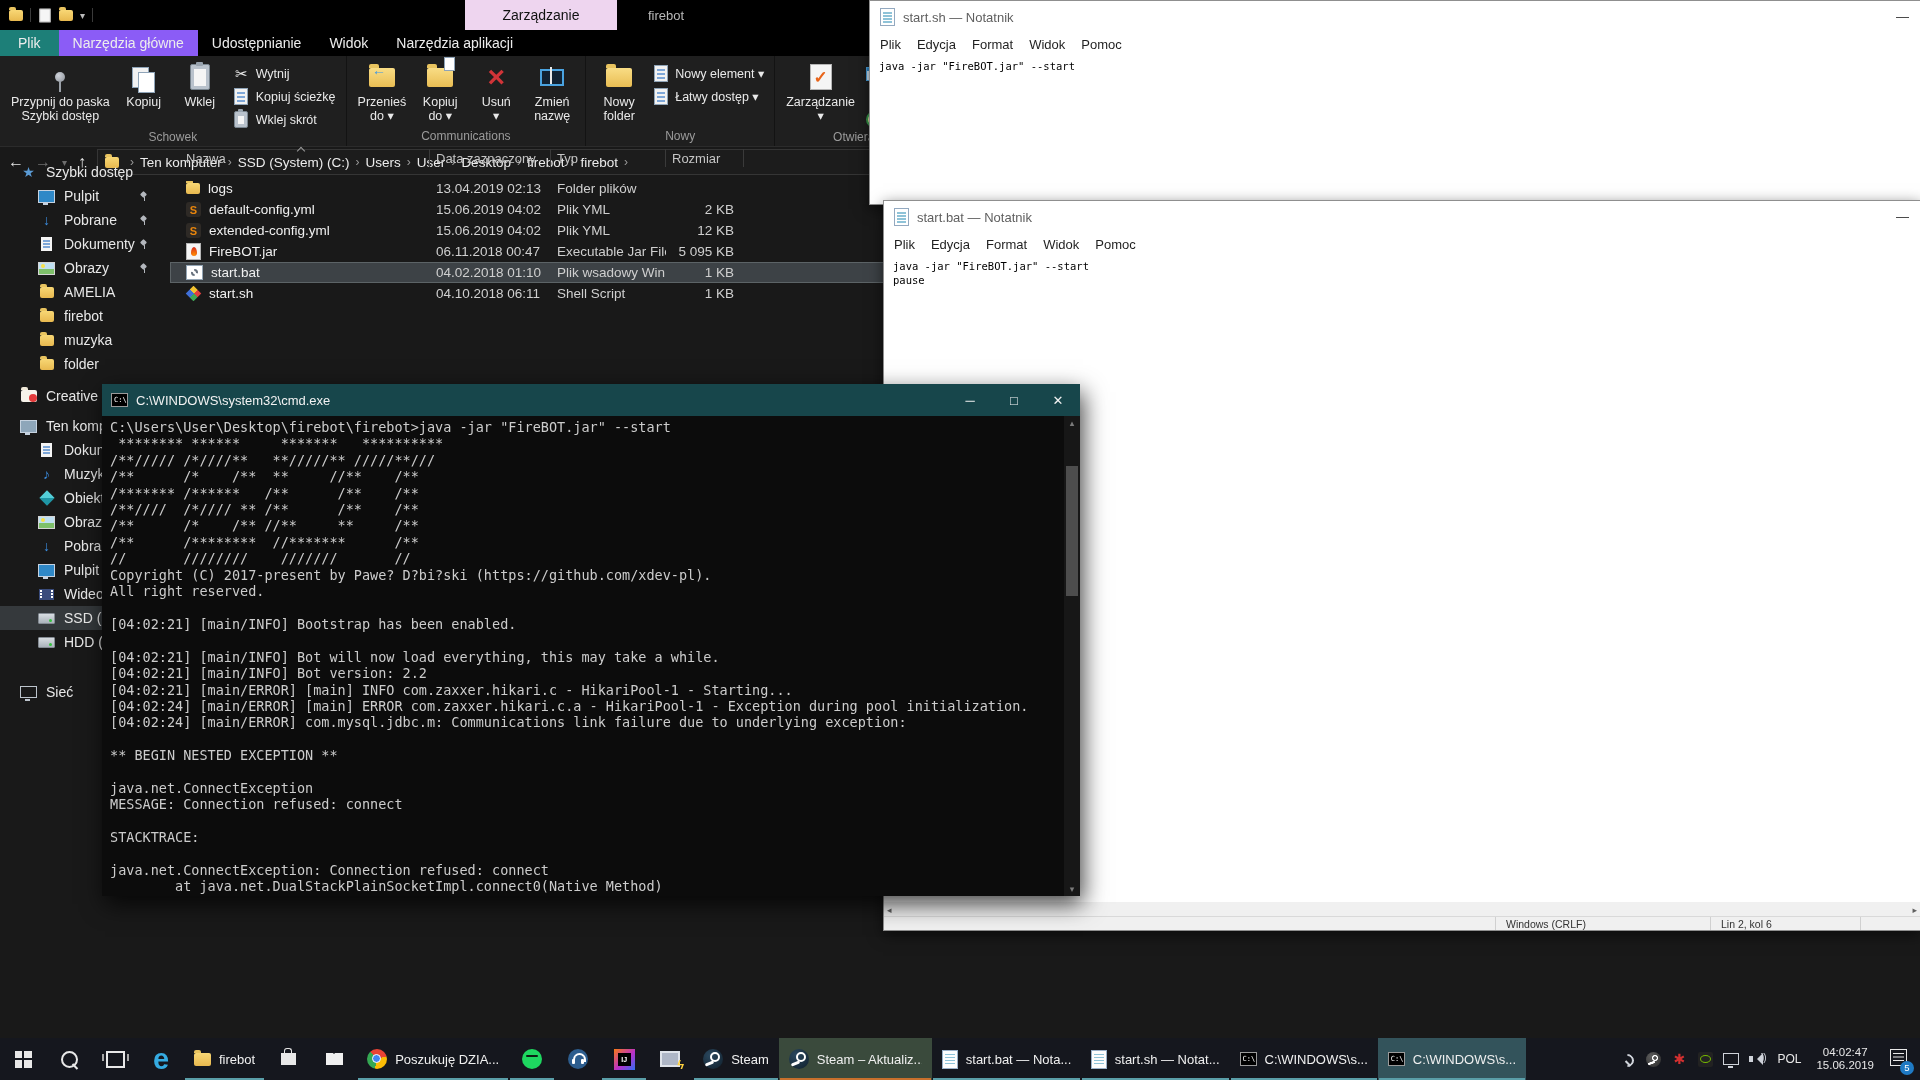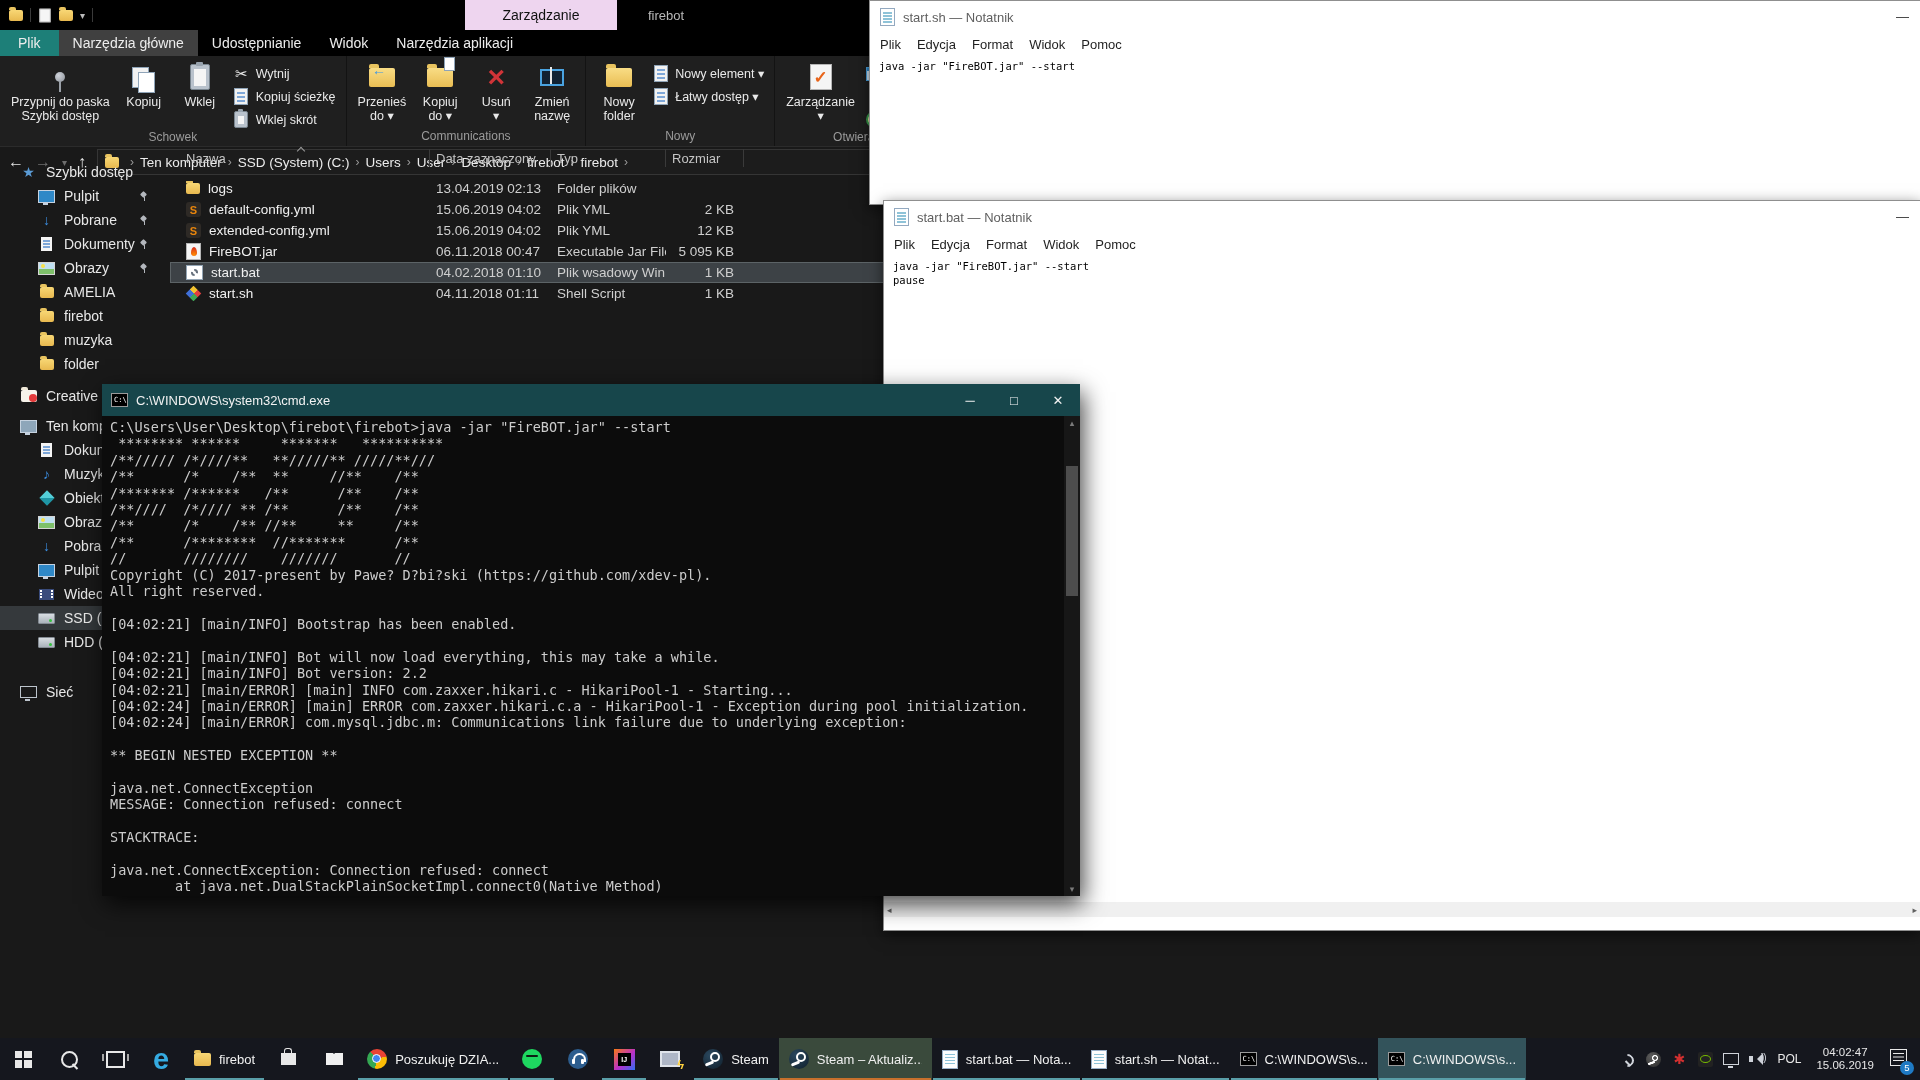--- a/index.html
+++ b/index.html
@@ -12,21 +12,21 @@
   .ex-titlebar{height:30px;background:#000;position:relative;display:flex;align-items:center;}
   .qat{display:flex;align-items:center;gap:7px;padding-left:9px;}
   .qat .vsep{width:1px;height:14px;background:#3a3a3a;}
   .qat-caret{color:#bbb;font-size:10px;}
   .manage-tab{position:absolute;left:465px;top:0;height:30px;width:152px;background:#eed5ef;color:#111;
     display:flex;align-items:center;justify-content:center;font-size:14px;}
   .ex-wintitle{position:absolute;left:648px;top:0;height:30px;display:flex;align-items:center;color:#b8b8b8;font-size:13px;}
   .ex-tabs{height:26px;background:#000;display:flex;font-size:14px;color:#ededed;}
   .ex-tab{padding:0 14px;display:flex;align-items:center;}
   .ex-tab.plik{background:#1d7f78;padding:0 18px;}
-  .ex-tab.active{background:#404040;}
+  .ex-tab.active{background:#8b5cf6;}
   .ribbon{height:90px;background:#1f1f1f;display:flex;border-bottom:1px solid #2b2b2b;}
   .rgroup{display:flex;flex-direction:column;border-right:1px solid #131313;}
   .rgc{flex:1;display:flex;align-items:flex-start;padding:3px 6px 0 6px;gap:2px;}
   .rgroup-label{height:17px;text-align:center;color:#9b9b9b;font-size:12px;line-height:15px;}
   .rbig{min-width:44px;display:flex;flex-direction:column;align-items:center;padding:2px 5px;cursor:default;}
   .rbig .ric{height:32px;display:flex;align-items:center;justify-content:center;}
   .rbig .rlabel{font-size:12.5px;color:#e9e9e9;text-align:center;white-space:pre-line;line-height:14px;margin-top:2px;}
   .rcol{display:flex;flex-direction:column;padding-top:4px;gap:2px;}
   .rsmall{display:flex;align-items:center;gap:6px;height:21px;font-size:12.5px;color:#e9e9e9;padding:0 4px;}
   .rsmall .si{width:17px;display:flex;justify-content:center;}
@@ -692,21 +692,21 @@
             <span class="fc c2">Plik wsadowy Win...</span>
             <span class="fc c3">1 KB</span>
           </div>
           <div class="frow">
             <span class="fc c0">
               <span style="display: flex;">
                 <span class="fi-sh"></span>
               </span>
               <span>start.sh</span>
             </span>
-            <span class="fc c1">04.11.2018 01:11</span>
+            <span class="fc c1">04.10.2018 06:11</span>
             <span class="fc c2">Shell Script</span>
             <span class="fc c3">1 KB</span>
           </div>
         </div>
     </div>
   </div>
 
 </div>
 
 <div class="win np" id="np-sh">
@@ -736,20 +736,26 @@
       <span>Edycja</span>
       <span>Format</span>
       <span>Widok</span>
       <span>Pomoc</span>
     </div>
   <pre class="np-content" id="np-bat-content">java -jar "FireBOT.jar" --start
 pause</pre>
   <div class="np-hscroll">
     <span>◂</span>
     <span>▸</span>
+  </div>
+  <div class="np-status">
+    <span class="fill"></span>
+    <span class="seg" style="width:215px">Windows (CRLF)</span>
+    <span class="seg" style="width:150px">Lin 2, kol 6</span>
+    <span class="seg" style="width:60px"></span>
   </div>
 </div>
 
 <div class="win" id="cmd">
   <div class="cmd-title">
     <span class="ic-cmd">C:\</span>
     <span>C:\WINDOWS\system32\cmd.exe</span>
     <span class="cmd-btns">
       <span class="cmd-btn">─</span>
       <span class="cmd-btn">□</span>

